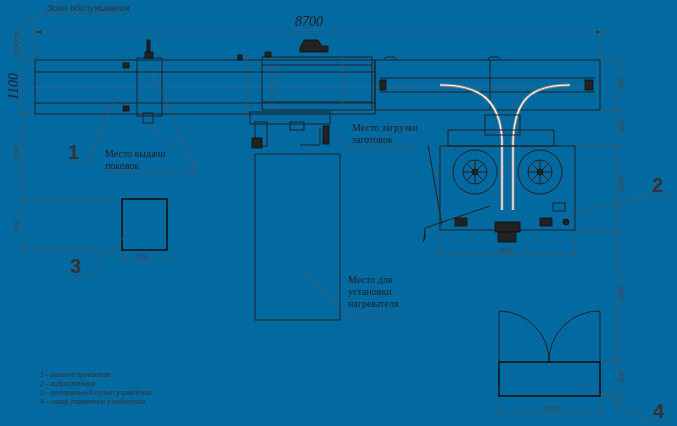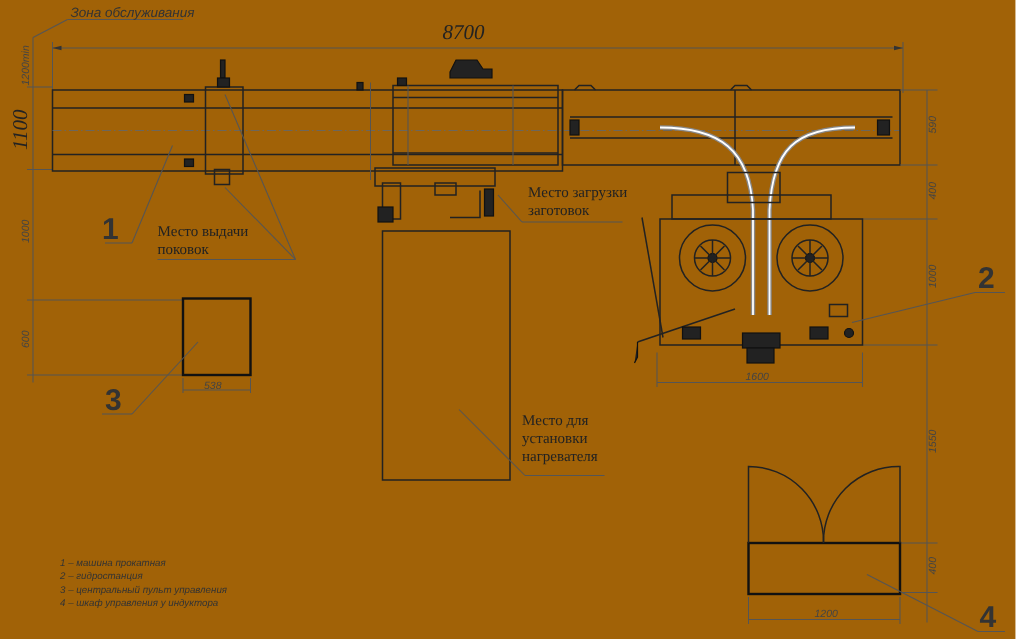--- a/index.html
+++ b/index.html
@@ -1,16 +1,16 @@
 <!DOCTYPE html>
 <html><head>
 <meta charset="utf-8">
 <style>
   html, body { margin: 0; padding: 0; background: #ffffff; }
-  #stage { position: relative; width: 677px; height: 426px; overflow: hidden; background: #a16207; }
+  #stage { position: relative; width: 677px; height: 426px; overflow: hidden; background: #0369a1; }
   svg { position: absolute; left: 0; top: 0; }
   .ln { stroke: #222; fill: none; stroke-width: 1; }
   .thin { stroke: #555; fill: none; stroke-width: 0.7; }
   .thk { stroke: #111; fill: none; stroke-width: 1.6; }
   .dash { stroke: #666; fill: none; stroke-width: 0.6; stroke-dasharray: 6 2 1 2; }
   .dark { fill: #222; stroke: #111; stroke-width: 0.8; }
   .lbl-serif { font-family: "Liberation Serif", serif; fill: #222; }
   .lbl-ital { font-family: "Liberation Sans", sans-serif; font-style: italic; fill: #333; }
   .num-big { font-family: "Liberation Sans", sans-serif; font-weight: bold; font-size: 20px; fill: #333; }
   .dim { font-family: "Liberation Sans", sans-serif; font-style: italic; font-size: 7px; fill: #444; }

